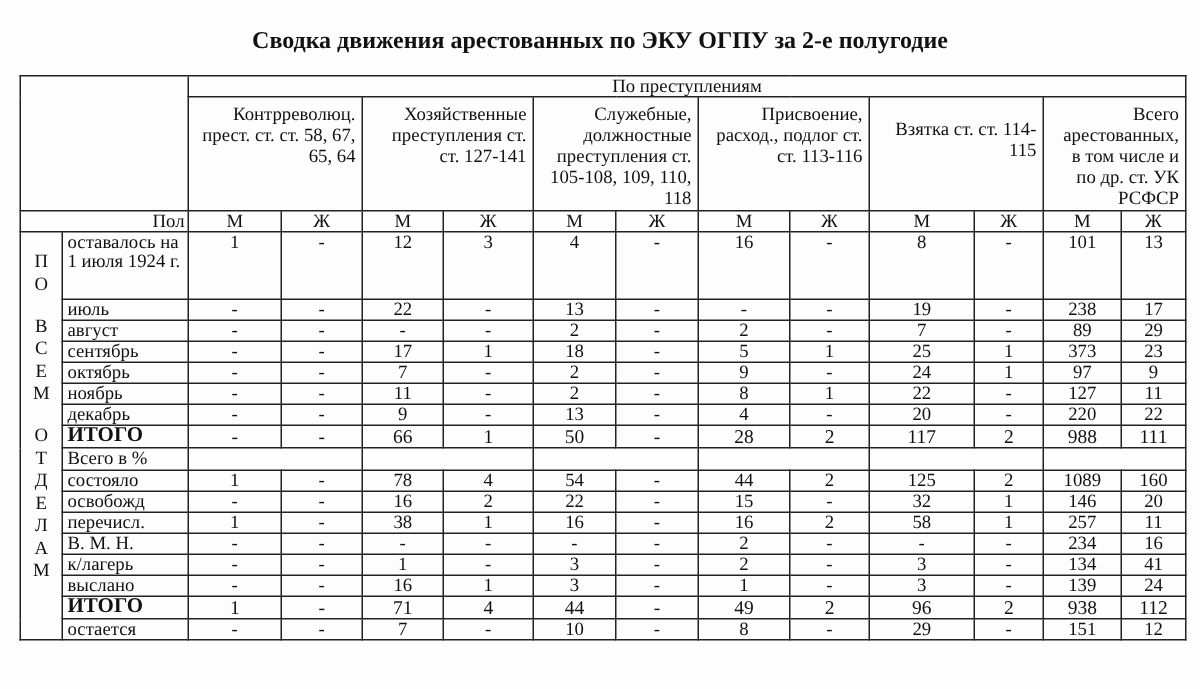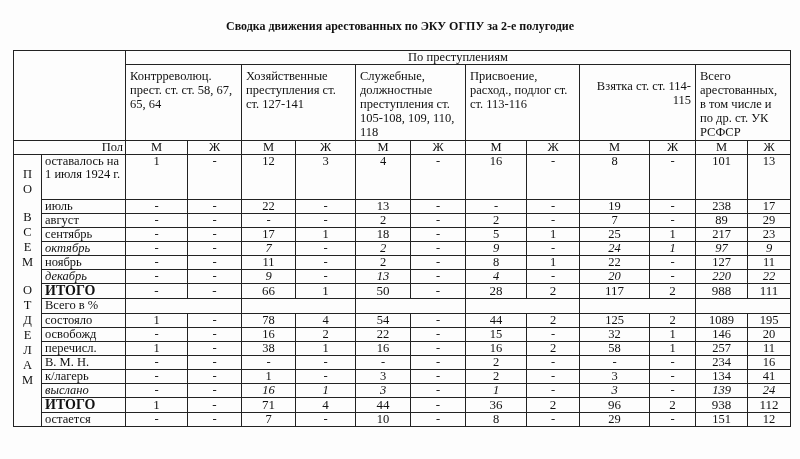--- a/index.html
+++ b/index.html
@@ -5,40 +5,40 @@
   html, body { margin: 0; padding: 0; }
   body {
     width: 800px; height: 459px; overflow: hidden;
     background: #fdfdfd;
     font-family: "Liberation Serif", "DejaVu Serif", serif;
     color: #111;
     position: relative;
   }
   .title {
     position: absolute; left: 0; top: 19px; width: 800px;
-    text-align: center; font-weight: bold; font-size: 12px;
+    text-align: center; font-weight: bold; font-size: 16px;
     letter-spacing: 0px;
   }
   table.grid {
     position: absolute; left: 13px; top: 50px;
     border-collapse: collapse;
     table-layout: fixed;
     font-size: 12.5px;
     line-height: 13px;
     border-radius: 12px;
   }
   table.grid td, table.grid th {
     border: 1.3px solid #222;
     padding: 0 2px;
     overflow: hidden;
     vertical-align: top;
     font-weight: normal;
   }
   .b { font-weight: bold !important; }
-  .catHead { font-weight: bold; text-align: left; padding: 4px 4px 0 4px !important; line-height: 14px; }
+  .catHead { font-weight: bold; text-align: right; padding: 4px 4px 0 4px !important; line-height: 14px; }
   .catHead.center { text-align: right; padding-top: 14px !important; }
   .topHead { text-align: center; line-height: 13px; }
   .pol { font-weight: bold; text-align: right; }
   .mz { font-weight: bold; text-align: center; }
   .vert {
     text-align: center; font-weight: bold; font-size: 12.5px;
     line-height: 15px; vertical-align: top !important; padding-top: 12px !important;
   }
   .vert span { display: block; }
   .vert .gap { height: 13px; }
@@ -164,24 +164,24 @@
         <td class="val">-</td>
         <td class="val">-</td>
         <td class="val">17</td>
         <td class="val">1</td>
         <td class="val">18</td>
         <td class="val">-</td>
         <td class="val">5</td>
         <td class="val">1</td>
         <td class="val">25</td>
         <td class="val">1</td>
-        <td class="val">217</td>
+        <td class="val">373</td>
         <td class="val">23</td>
       </tr>
-      <tr style="height: 14px; font-style: italic;">
+      <tr style="height: 14px;">
         <td class="lbl">октябрь</td>
         <td class="val">-</td>
         <td class="val">-</td>
         <td class="val">7</td>
         <td class="val">-</td>
         <td class="val">2</td>
         <td class="val">-</td>
         <td class="val">9</td>
         <td class="val">-</td>
         <td class="val">24</td>
@@ -197,21 +197,21 @@
         <td class="val">-</td>
         <td class="val">2</td>
         <td class="val">-</td>
         <td class="val">8</td>
         <td class="val">1</td>
         <td class="val">22</td>
         <td class="val">-</td>
         <td class="val">127</td>
         <td class="val">11</td>
       </tr>
-      <tr style="height: 14px; font-style: italic;">
+      <tr style="height: 14px;">
         <td class="lbl">декабрь</td>
         <td class="val">-</td>
         <td class="val">-</td>
         <td class="val">9</td>
         <td class="val">-</td>
         <td class="val">13</td>
         <td class="val">-</td>
         <td class="val">4</td>
         <td class="val">-</td>
         <td class="val">20</td>
@@ -249,21 +249,21 @@
         <td class="val">-</td>
         <td class="val">78</td>
         <td class="val">4</td>
         <td class="val">54</td>
         <td class="val">-</td>
         <td class="val">44</td>
         <td class="val">2</td>
         <td class="val">125</td>
         <td class="val">2</td>
         <td class="val">1089</td>
-        <td class="val">195</td>
+        <td class="val">160</td>
       </tr>
       <tr style="height: 14px;">
         <td class="lbl">освобожд</td>
         <td class="val">-</td>
         <td class="val">-</td>
         <td class="val">16</td>
         <td class="val">2</td>
         <td class="val">22</td>
         <td class="val">-</td>
         <td class="val">15</td>
@@ -311,21 +311,21 @@
         <td class="val">-</td>
         <td class="val">3</td>
         <td class="val">-</td>
         <td class="val">2</td>
         <td class="val">-</td>
         <td class="val">3</td>
         <td class="val">-</td>
         <td class="val">134</td>
         <td class="val">41</td>
       </tr>
-      <tr style="height: 14px; font-style: italic;">
+      <tr style="height: 14px;">
         <td class="lbl">выслано</td>
         <td class="val">-</td>
         <td class="val">-</td>
         <td class="val">16</td>
         <td class="val">1</td>
         <td class="val">3</td>
         <td class="val">-</td>
         <td class="val">1</td>
         <td class="val">-</td>
         <td class="val">3</td>
@@ -334,21 +334,21 @@
         <td class="val">24</td>
       </tr>
       <tr class="tot" style="height: 15px;">
         <td class="lbl b" style="font-size: 14px;">ИТОГО</td>
         <td class="val">1</td>
         <td class="val">-</td>
         <td class="val">71</td>
         <td class="val">4</td>
         <td class="val">44</td>
         <td class="val">-</td>
-        <td class="val">36</td>
+        <td class="val">49</td>
         <td class="val">2</td>
         <td class="val">96</td>
         <td class="val">2</td>
         <td class="val">938</td>
         <td class="val">112</td>
       </tr>
       <tr style="height: 14px;">
         <td class="lbl">остается</td>
         <td class="val">-</td>
         <td class="val">-</td>

